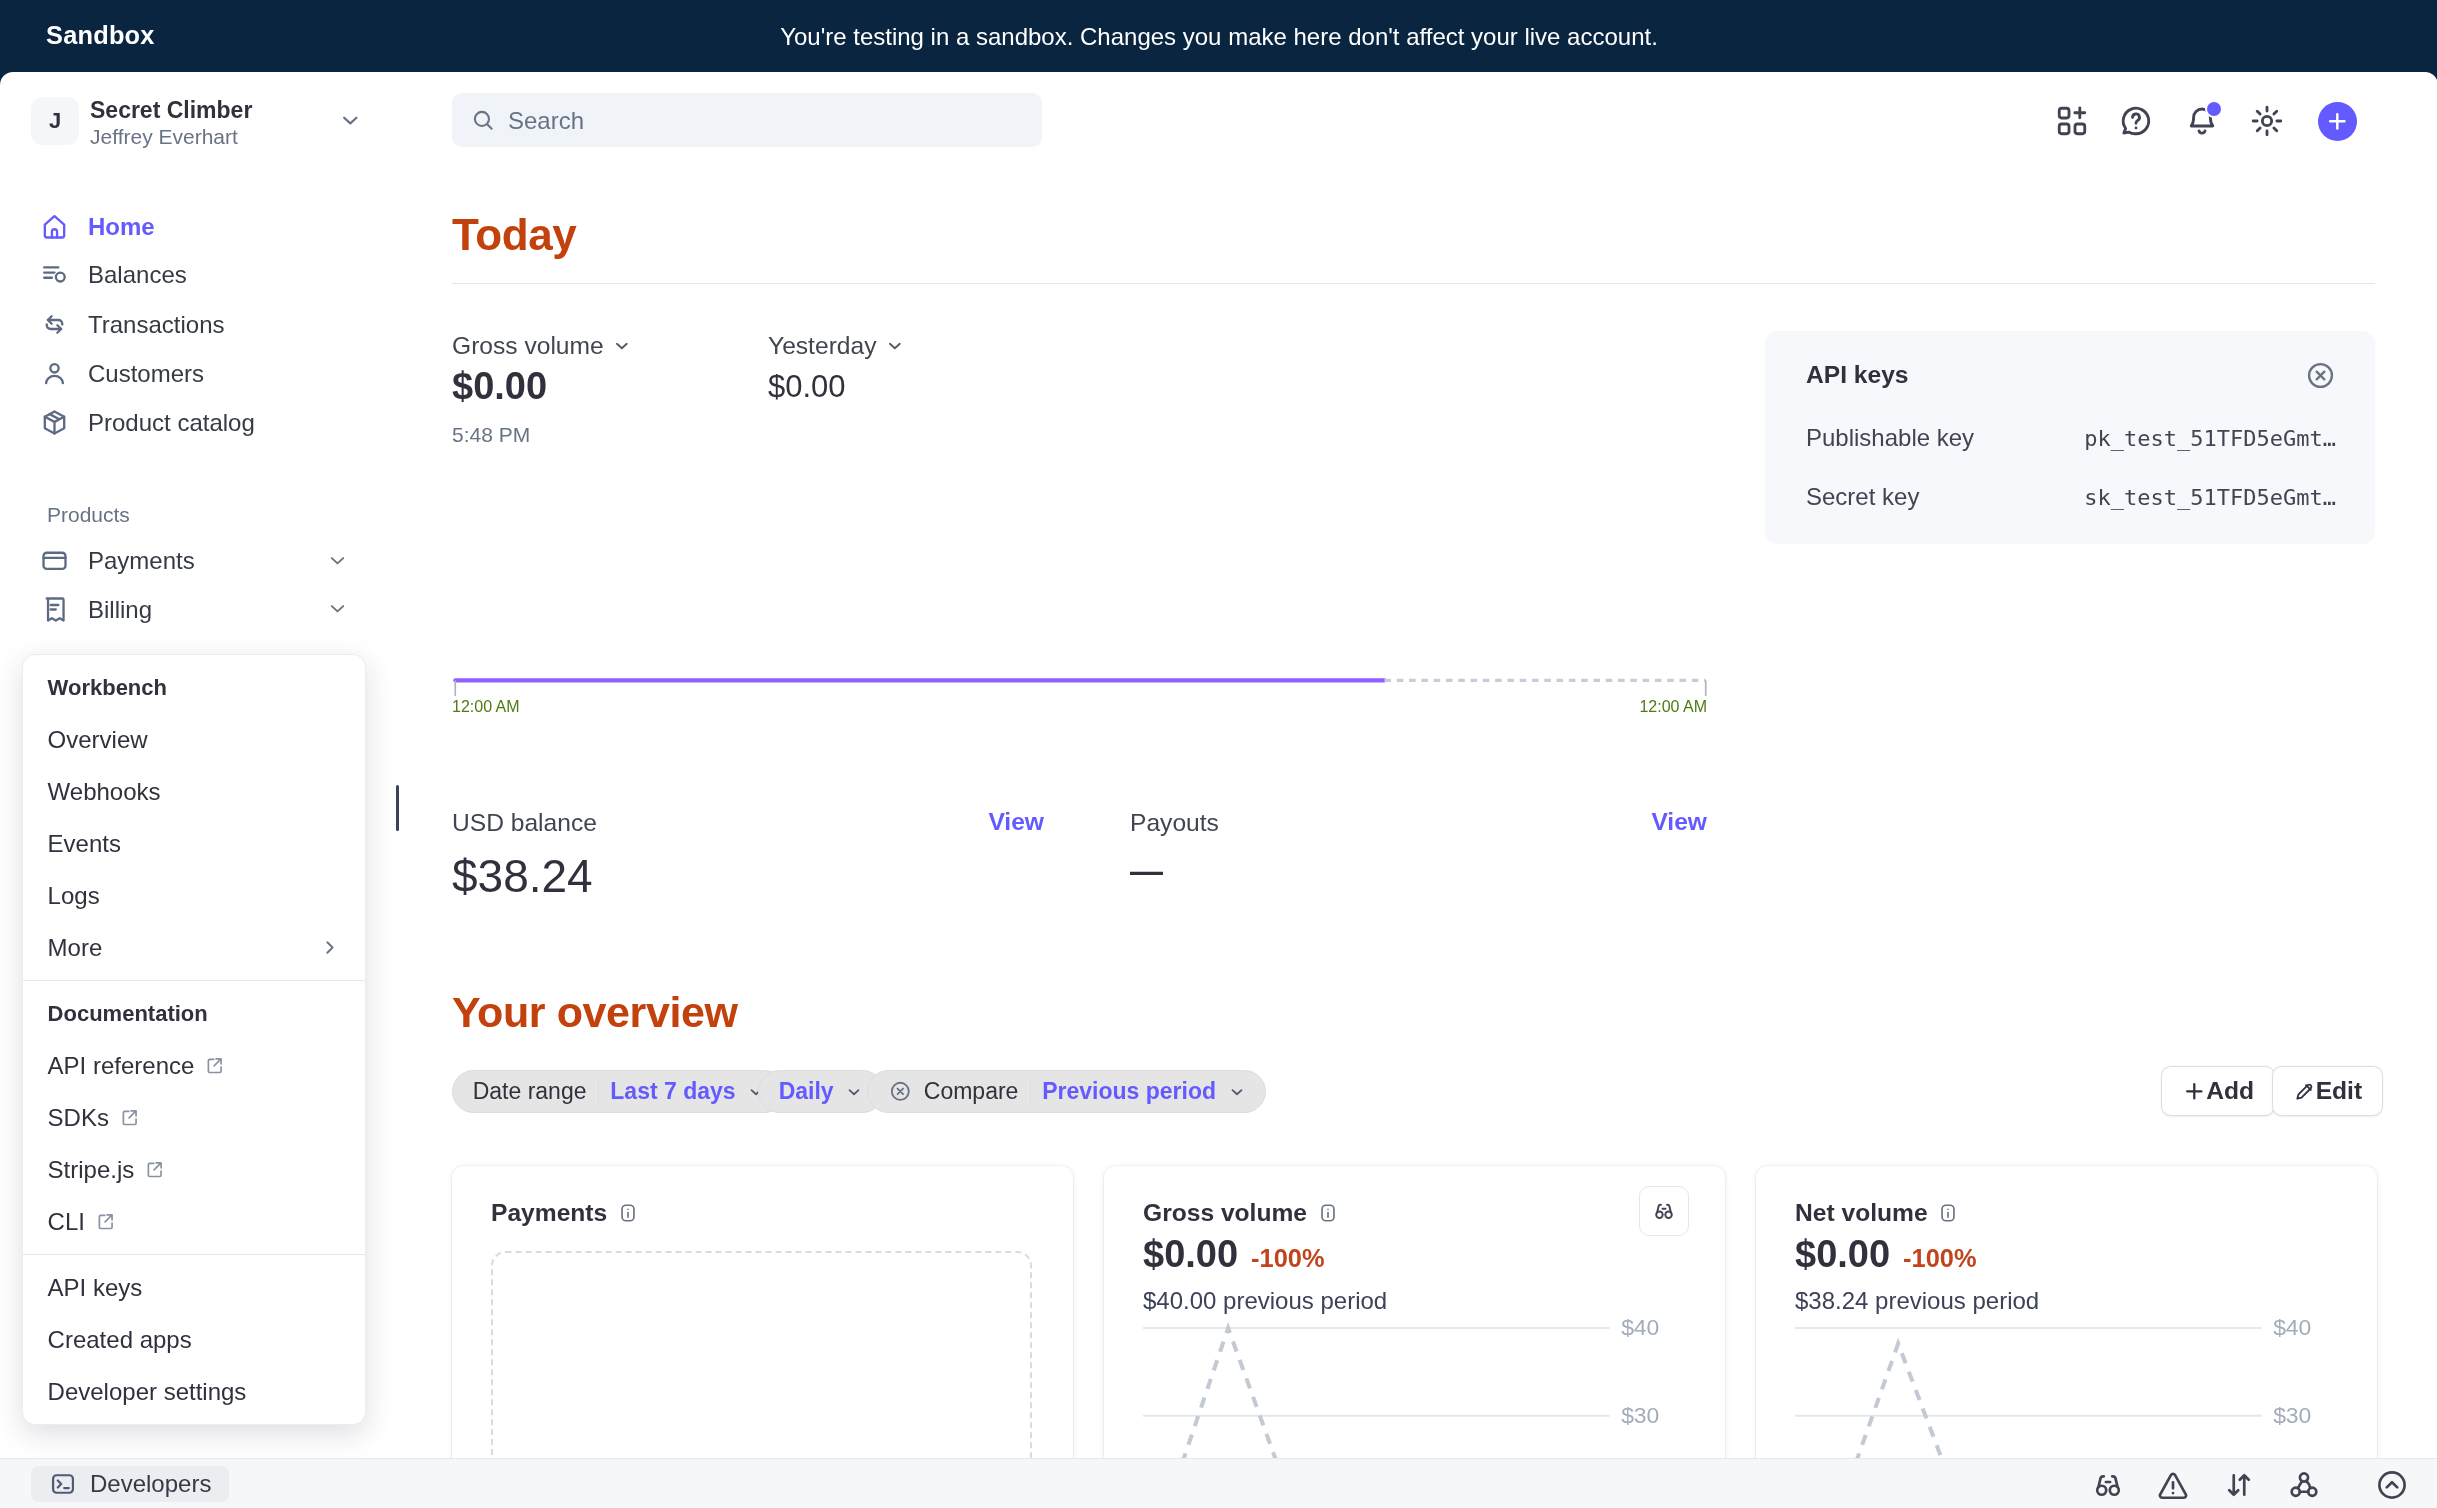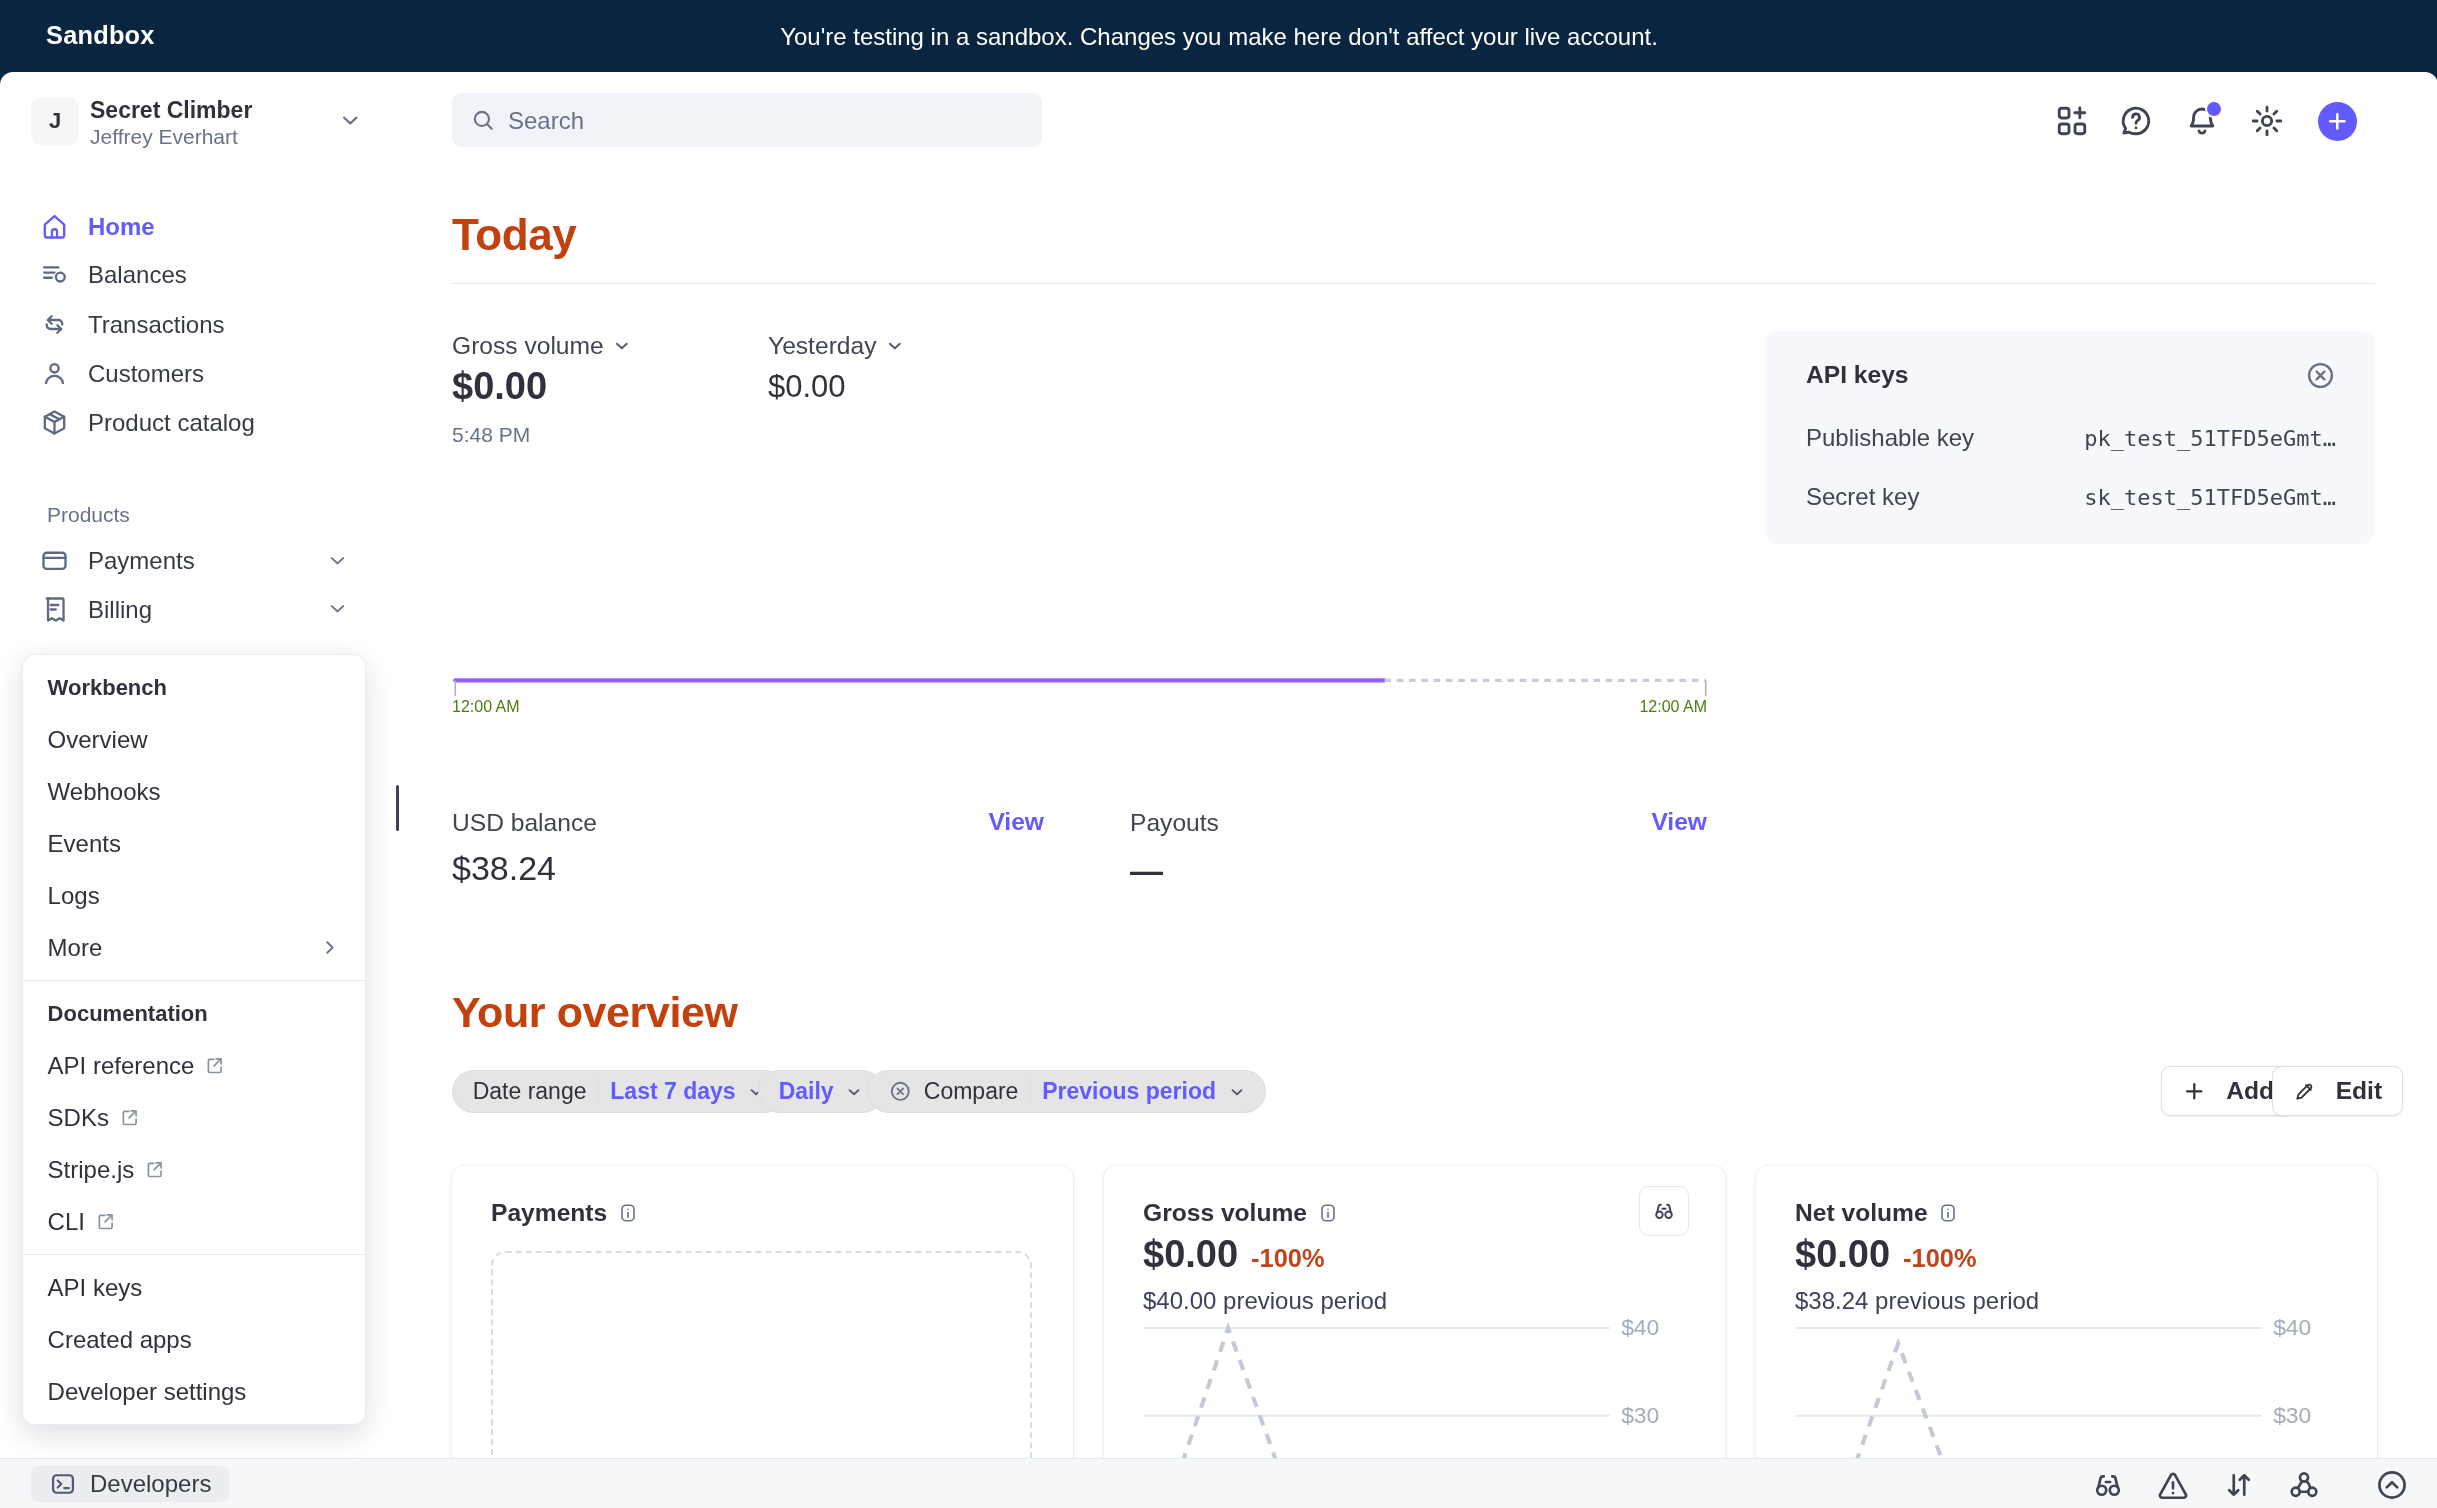--- a/index.html
+++ b/index.html
@@ -74,21 +74,21 @@
   .view-link{position:absolute;font-size:24.6px;font-weight:600;color:#635bff;cursor:pointer;}
 
   
   .pill{position:absolute;top:998px;height:41px;border:1.2px solid #d8dee4;border-radius:22px;background:#e5e5e5;
         display:inline-flex;align-items:center;padding:0 19.7px;gap:11.5px;font-size:23px;color:#30313d;font-weight:500;cursor:pointer;}
   .pill .vseg{width:0.8px;height:24.6px;background:#d8dee4;}
   .pill .pv{color:#635bff;font-weight:600;}
   .pill .chev{color:#545969;}
   .pill .cmp-x{color:#687385;}
   .btn{position:absolute;top:994px;height:48px;border:1.2px solid #d8dee4;border-radius:9.8px;background:#fff;
-       display:inline-flex;align-items:center;padding:0 19.7px;gap:20px;font-size:24.6px;font-weight:600;color:#30313d;
+       display:inline-flex;align-items:center;padding:0 19.7px;gap:0;font-size:24.6px;font-weight:600;color:#30313d;
        box-shadow:0 0.8px 1.6px rgba(26,31,54,.08);cursor:pointer;}
 
   
   .card{position:absolute;top:1094px;width:621px;height:308px;background:#fff;border-radius:11.5px;
         box-shadow:0 1.6px 4.9px rgba(60,66,87,.12),0 0 0 0.8px rgba(60,66,87,.05);overflow:hidden;}
   .card .ctitle{position:absolute;left:39px;top:33px;font-size:24.6px;font-weight:600;color:#30313d;display:flex;align-items:center;gap:9.8px;}
   .card .info{color:#687385;}
   .card .cvalue{position:absolute;left:39px;top:67px;display:flex;align-items:baseline;gap:13px;}
   .card .cnum{font-size:38px;font-weight:700;color:#30313d;}
   .card .cdelta{font-size:25.4px;font-weight:700;color:#c0451c;}
@@ -297,21 +297,21 @@
       <div class="krow-label" style="top:93px">Publishable key</div>
       <div class="krow-value" style="top:95px">pk_test_51TFD5eGmt…</div>
       <div class="krow-label" style="top:152px">Secret key</div>
       <div class="krow-value" style="top:154px">sk_test_51TFD5eGmt…</div>
     </div>
 
     <div class="metric-label" style="left:452px;top:737px;cursor:default">
       <span>USD balance</span>
     </div>
     <div class="view-link" style="left:942px;top:736px;width:102px;text-align:right">View</div>
-    <div class="abs" style="left:452px;top:777px;font-size:34px;font-weight:500;color:#30313d">$38.24</div>
+    <div class="abs" style="left:452px;top:777px;font-size:46px;font-weight:500;color:#30313d">$38.24</div>
 
     <div class="metric-label" style="left:1130px;top:737px;cursor:default">
       <span>Payouts</span>
     </div>
     <div class="view-link" style="left:1605px;top:736px;width:102px;text-align:right">View</div>
     <div class="abs" style="left:1130px;top:780px;font-size:33px;font-weight:600;color:#30313d">—</div>
 
     <div class="h1" style="left:452px;top:916px;font-size:43px">Your overview</div>
 
     <div class="pill" style="left:452px">

